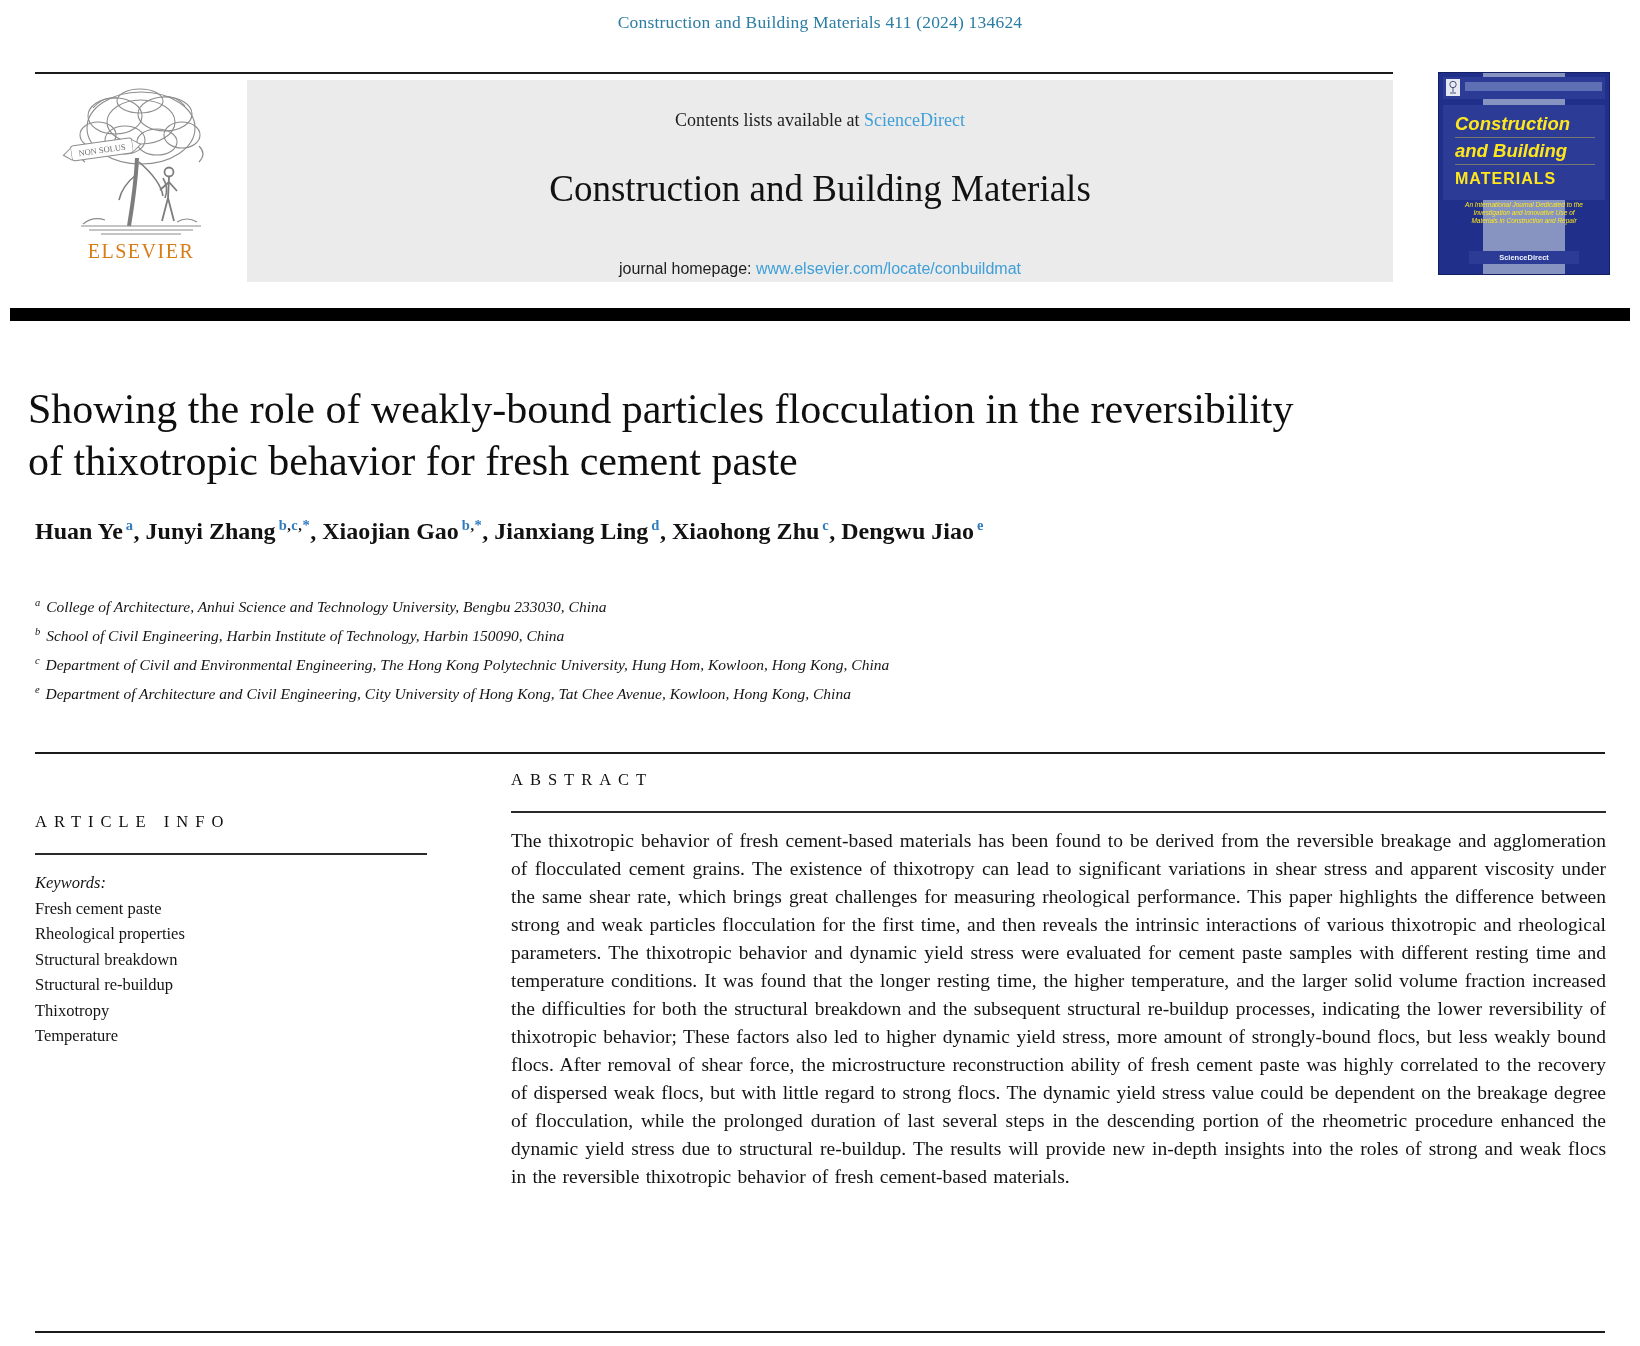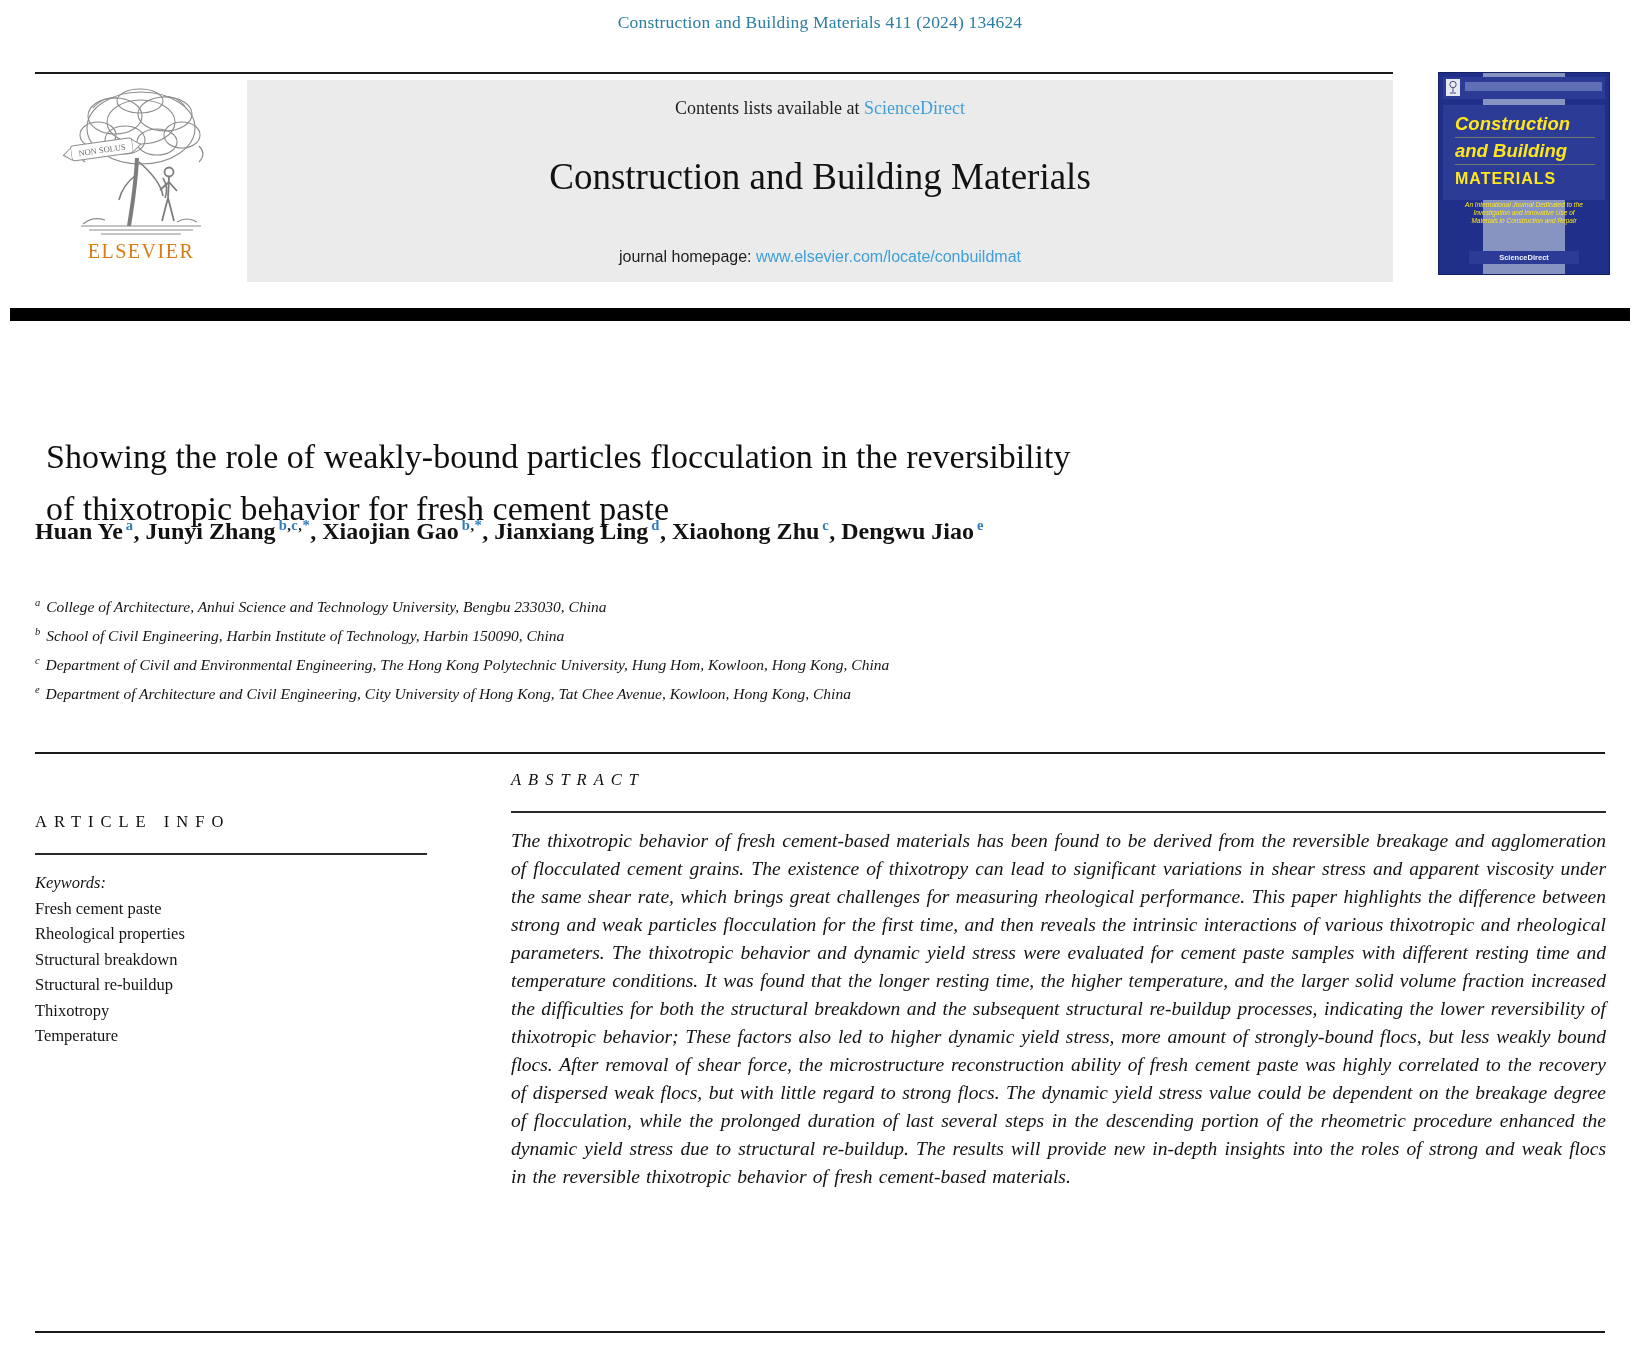--- a/index.html
+++ b/index.html
@@ -16,21 +16,21 @@
   #mid-rule{left:35px;top:752px;width:1570px;height:2px;}
   #bottom-rule{left:35px;top:1331px;width:1570px;height:2px;}
   #black-bar{position:absolute;left:10px;top:308px;width:1620px;height:13px;background:#000;}
 
   
   #logo-block{position:absolute;left:35px;top:78px;width:212px;height:206px;text-align:center;}
   #elsevier-wordmark{font-size:20px;color:#d97c15;letter-spacing:1.5px;margin-top:-2px;}
 
   
   #banner{position:absolute;left:247px;top:80px;width:1146px;height:202px;background:#ebebeb;text-align:center;}
-  .contents-line{padding-top:18px;font-size:18px;color:#1e1e1e;}
+  .contents-line{padding-top:30px;font-size:18px;color:#1e1e1e;}
   .link{color:#3f9fd8;text-decoration:none;cursor:pointer;}
   .journal-title{margin-top:36px;font-size:37px;color:#121212;}
   .homepage-line{margin-top:50px;font-size:16px;font-family:"Liberation Sans",sans-serif;color:#1e1e1e;}
 
   
   #cover{position:absolute;left:1438px;top:72px;width:170px;height:201px;border:1px solid #131f60;
          background:linear-gradient(90deg,#20308a 0%,#20308a 26%,#8794c2 26%,#8794c2 74%,#20308a 74%,#20308a 100%);
          font-family:"Liberation Sans",sans-serif;overflow:hidden;}
   .cover-top{position:absolute;left:4px;top:4px;right:4px;height:22px;background:#2c3c96;}
   .cover-logo-box{position:absolute;left:3px;top:2px;width:14px;height:17px;background:#e8eaf2;}
@@ -39,34 +39,34 @@
   .cover-title-block{position:absolute;left:4px;top:32px;right:4px;background:#2c3c96;padding:7px 0 8px 12px;}
   .cover-t1,.cover-t2{font-style:italic;font-weight:bold;font-size:18.5px;color:#ffe71c;line-height:24px;}
   .cover-sep{height:1px;background:rgba(255,231,28,.35);margin:1px 10px 1px 0;}
   .cover-t3{font-weight:bold;font-size:16px;color:#ffe71c;letter-spacing:1px;line-height:26px;}
   .cover-subtitle{position:absolute;left:22px;right:22px;top:128px;text-align:center;
                   font-style:italic;font-size:6.5px;line-height:8px;color:#ffe71c;}
   .cover-footer{position:absolute;left:30px;right:30px;bottom:10px;height:13px;background:#2c3c96;
                 text-align:center;font-size:7.5px;line-height:13px;color:#f2f4ff;font-weight:bold;}
 
   
-  #article-title{position:absolute;left:46px;top:383px;width:1420px;font-size:34px;line-height:52px;color:#0f0f0f;margin-top:48px;}
+  #article-title{position:absolute;left:28px;top:383px;width:1420px;font-size:42px;line-height:52px;color:#0f0f0f;}
   #authors-line{position:absolute;left:35px;top:517px;width:1500px;font-size:24px;color:#121212;font-weight:bold;}
   .au-sup{font-size:14.5px;margin-left:3px;letter-spacing:.5px;}
   .sup-mark{color:#2f7bbf;}
   .sup-comma{color:#141414;}
   #affiliations{position:absolute;left:35px;top:590px;width:1300px;font-size:15.5px;line-height:25px;}
   .affil-row{font-style:italic;}
   .affil-row sup{font-style:italic;font-size:10.5px;margin-right:2px;}
 
   
   .col-heading{font-size:16.5px;letter-spacing:7px;color:#0f0f0f;}
   .col-rule{height:1.5px;background:#2a2a2a;margin-top:21px;}
   #artinfo-col{position:absolute;left:35px;top:812px;width:392px;}
-  #abstract-col{position:absolute;left:511px;top:770px;width:1095px;font-style:italic;}
+  #abstract-col{position:absolute;left:511px;top:770px;width:1095px;}
   .kw-label{font-style:italic;font-size:16.5px;margin-top:15px;line-height:26px;}
   .kw{font-size:16.5px;line-height:25.5px;}
   #abstract-text{margin-top:14px;font-size:19.5px;line-height:28px;text-align:justify;
                  word-spacing:1.4px;color:#131313;}
 </style>
 </head>
 <body>
 
 <div id="page">
 

